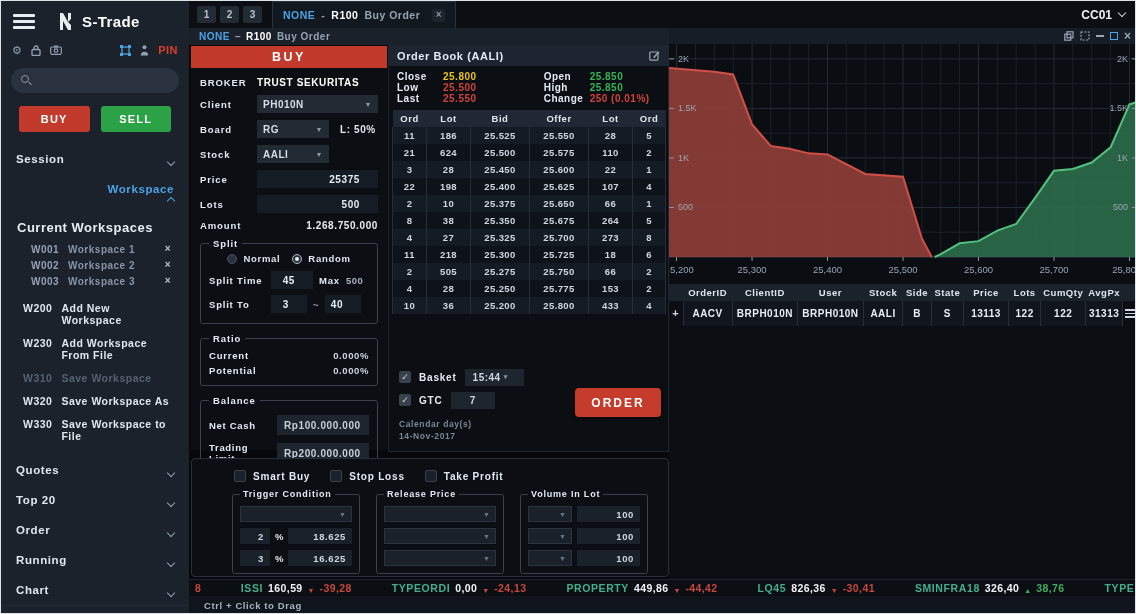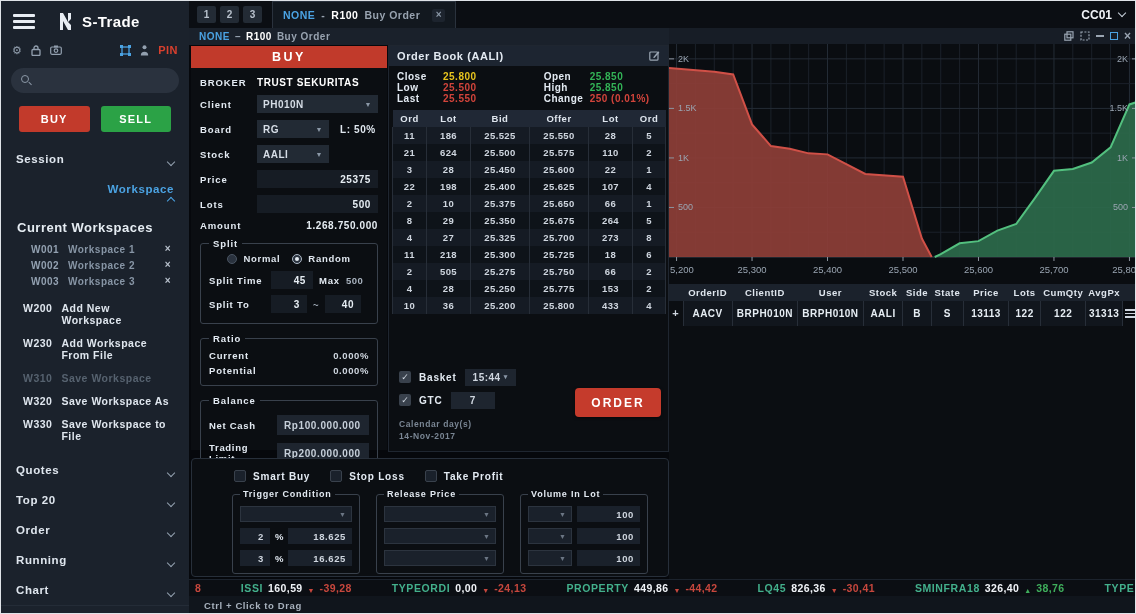--- a/index.html
+++ b/index.html
@@ -71,21 +71,21 @@
     font-weight:700;font-size:12.5px;letter-spacing:2.5px;}
   .form{padding:9px 9px 0;}
   .frow{display:flex;align-items:center;margin-bottom:7px;gap:5px;}
   .flabel{width:52px;flex:none;color:#e3eaf2;font-weight:700;font-size:9.5px;letter-spacing:.9px;}
   .fstrong{color:#fff;font-weight:700;font-size:10px;letter-spacing:.6px;}
   .dd{flex:1;height:18px;background:#222a34;display:flex;align-items:center;justify-content:space-between;
     padding:0 6px;color:#d6dde6;font-size:10px;font-weight:700;letter-spacing:.5px;cursor:pointer;}
   .dd .arr{color:#8b98a7;font-size:7px;}
   .dd.small{flex:none;width:72px;}
   .inp{flex:1;height:18px;background:#161c24;color:#e6edf3;display:flex;align-items:center;justify-content:flex-end;
-    padding:0 7px;font-size:10px;font-weight:700;letter-spacing:.6px;cursor:text;}
+    padding:0 18px;font-size:10px;font-weight:700;letter-spacing:.6px;cursor:text;}
   .inp.box{flex:none;}
   .limit-tag{margin-left:6px;color:#dfe6ee;font-weight:700;font-size:10px;letter-spacing:.6px;}
   .amount-val{flex:1;text-align:right;color:#e6edf3;font-weight:700;font-size:10px;letter-spacing:.6px;}
   .fs{border:1px solid #39414c;border-radius:3px;margin:2px 0 9px;padding:2px 8px 8px;}
   .fs legend{font-size:9.5px;font-weight:700;color:#e3eaf2;letter-spacing:.9px;padding:0 4px;}
   .radio-row{display:flex;justify-content:center;gap:12px;margin:2px 0 7px;}
   .radio{display:flex;align-items:center;gap:6px;color:#dfe6ee;font-weight:700;font-size:9.5px;letter-spacing:.7px;cursor:pointer;}
   .rdot{width:10px;height:10px;border-radius:50%;background:#2a323e;border:1px solid #4a5562;position:relative;}
   .rdot.sel{border-color:#aeb9c6;}
   .rdot.sel::after{content:"";position:absolute;left:2px;top:2px;width:4px;height:4px;border-radius:50%;background:#e6edf3;}
@@ -114,21 +114,21 @@
   .ob-table td:last-child{border-right:1px solid #272e38;}
   .ob-table tbody tr:nth-child(odd){background:#151b24;}
   .ob-table tbody tr:nth-child(even){background:#0e1319;}
   .ob-foot{position:absolute;left:10px;right:5px;bottom:8px;}
   .cbrow{display:flex;align-items:center;gap:8px;margin-bottom:6px;}
   .cb{width:12px;height:12px;border-radius:2px;background:#39414c;color:#cfd6df;display:inline-flex;
     align-items:center;justify-content:center;font-size:9px;flex:none;cursor:pointer;}
   .cb.checked::before{content:"\2713";}
   .cb.empty{background:#1a212b;border:1px solid #39414c;}
   .cblabel{color:#e3eaf2;font-weight:700;font-size:10px;letter-spacing:.8px;}
-  .timebox{background:#1e252f;height:17px;display:flex;align-items:center;padding:0 8px 0 8px;
+  .timebox{background:#1e252f;height:17px;display:flex;align-items:center;padding:0 16px 0 8px;
     color:#cfd6df;font-weight:700;font-size:10px;letter-spacing:.5px;cursor:pointer;}
   .timebox::after{content:"\25be";font-size:7px;color:#8b98a7;margin-left:3px;vertical-align:top;}
   .daysbox{background:#1e252f;height:17px;width:44px;display:flex;align-items:center;justify-content:center;
     color:#cfd6df;font-weight:700;font-size:10px;cursor:text;}
   .ob-note{color:#7a8694;font-weight:700;font-size:8.5px;letter-spacing:.6px;line-height:1.5;}
   .order-btn{position:absolute;right:2px;bottom:26px;width:86px;height:29px;background:#c53b2c;border:none;
     border-radius:4px;color:#fff;font-weight:700;font-size:12px;letter-spacing:2px;font-family:inherit;cursor:pointer;
     box-shadow:0 1px 3px rgba(0,0,0,.5);}
   
   .adv{position:absolute;left:2px;top:413px;width:478px;height:119px;background:#0b0e12;
@@ -562,21 +562,21 @@
               <td>2</td>
               <td>10</td>
               <td class="red">25.375</td>
               <td class="red">25.650</td>
               <td>66</td>
               <td>1</td>
             </tr>
 
             <tr>
               <td>8</td>
-              <td>29</td>
+              <td>38</td>
               <td class="red">25.350</td>
               <td class="red">25.675</td>
               <td>264</td>
               <td>5</td>
             </tr>
 
             <tr>
               <td>4</td>
               <td>27</td>
               <td class="red">25.325</td>

